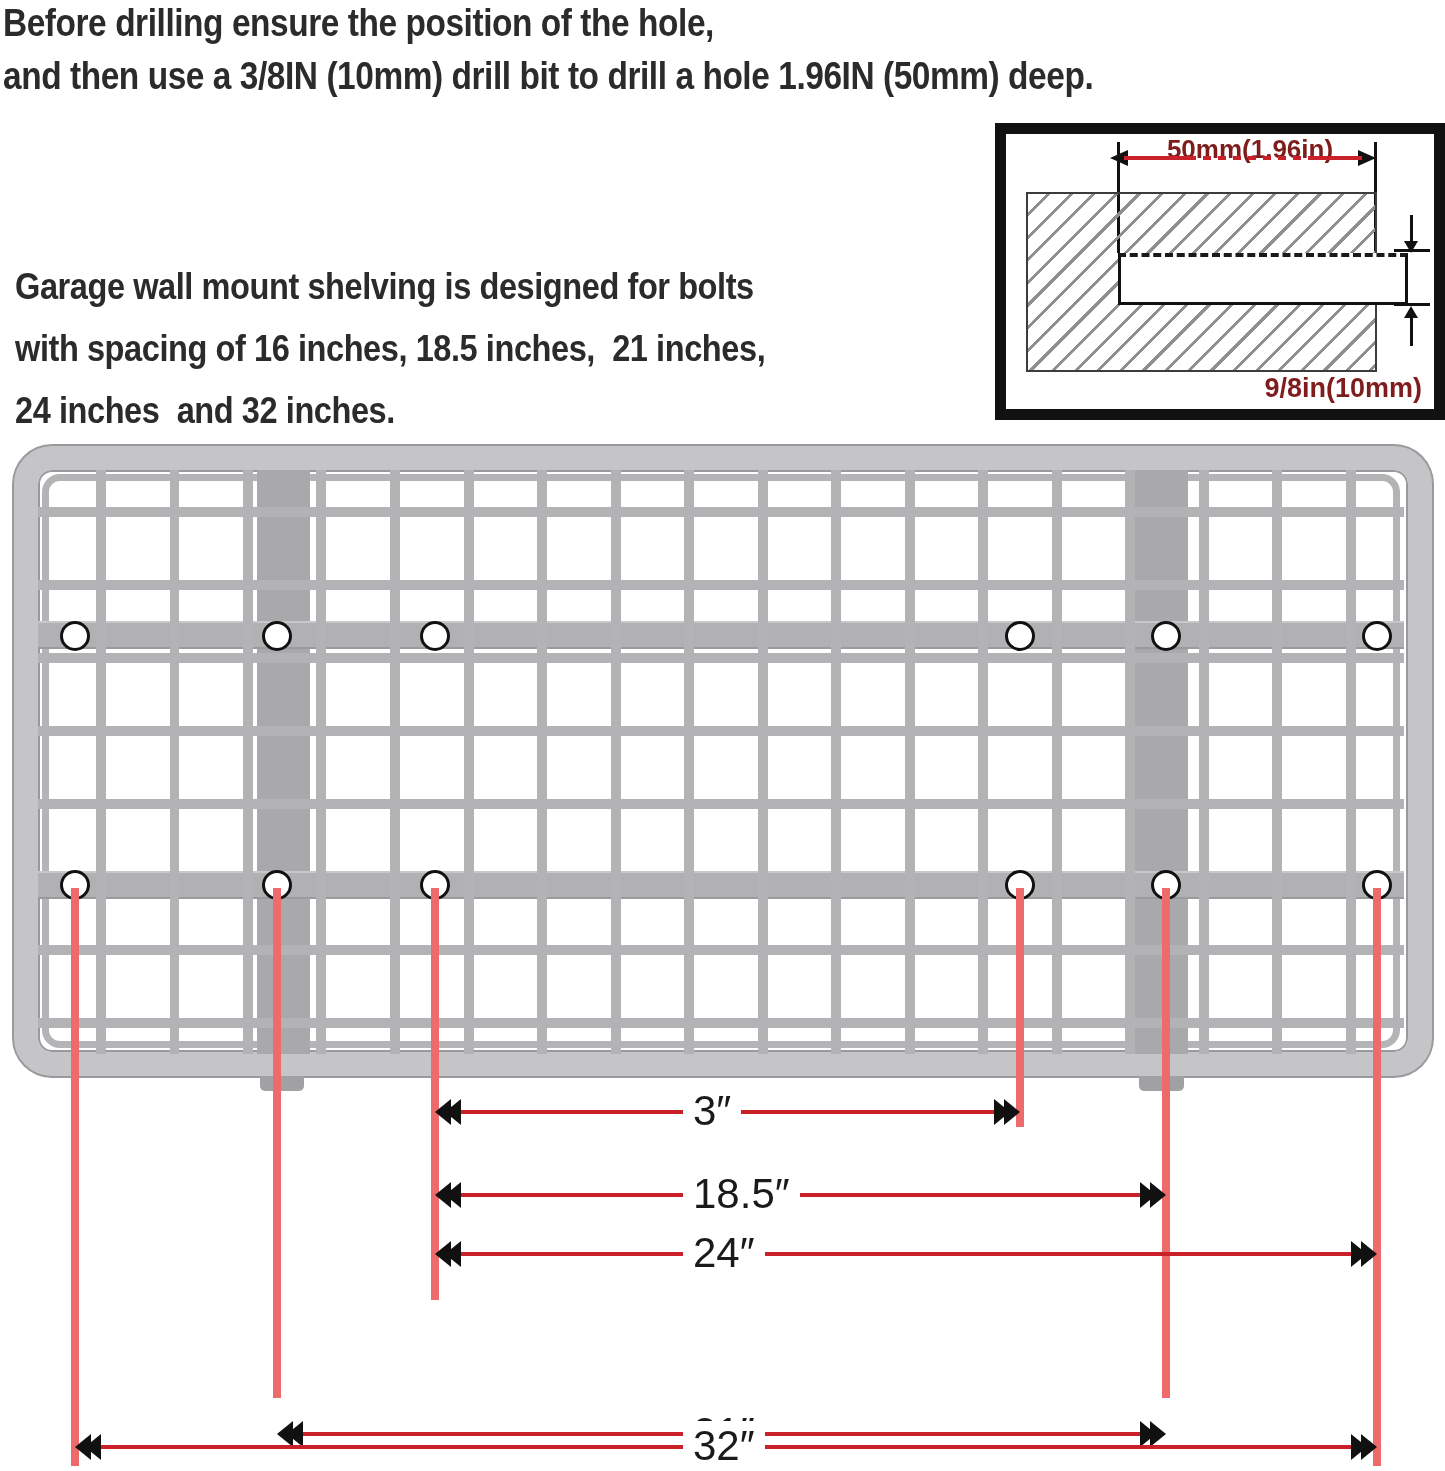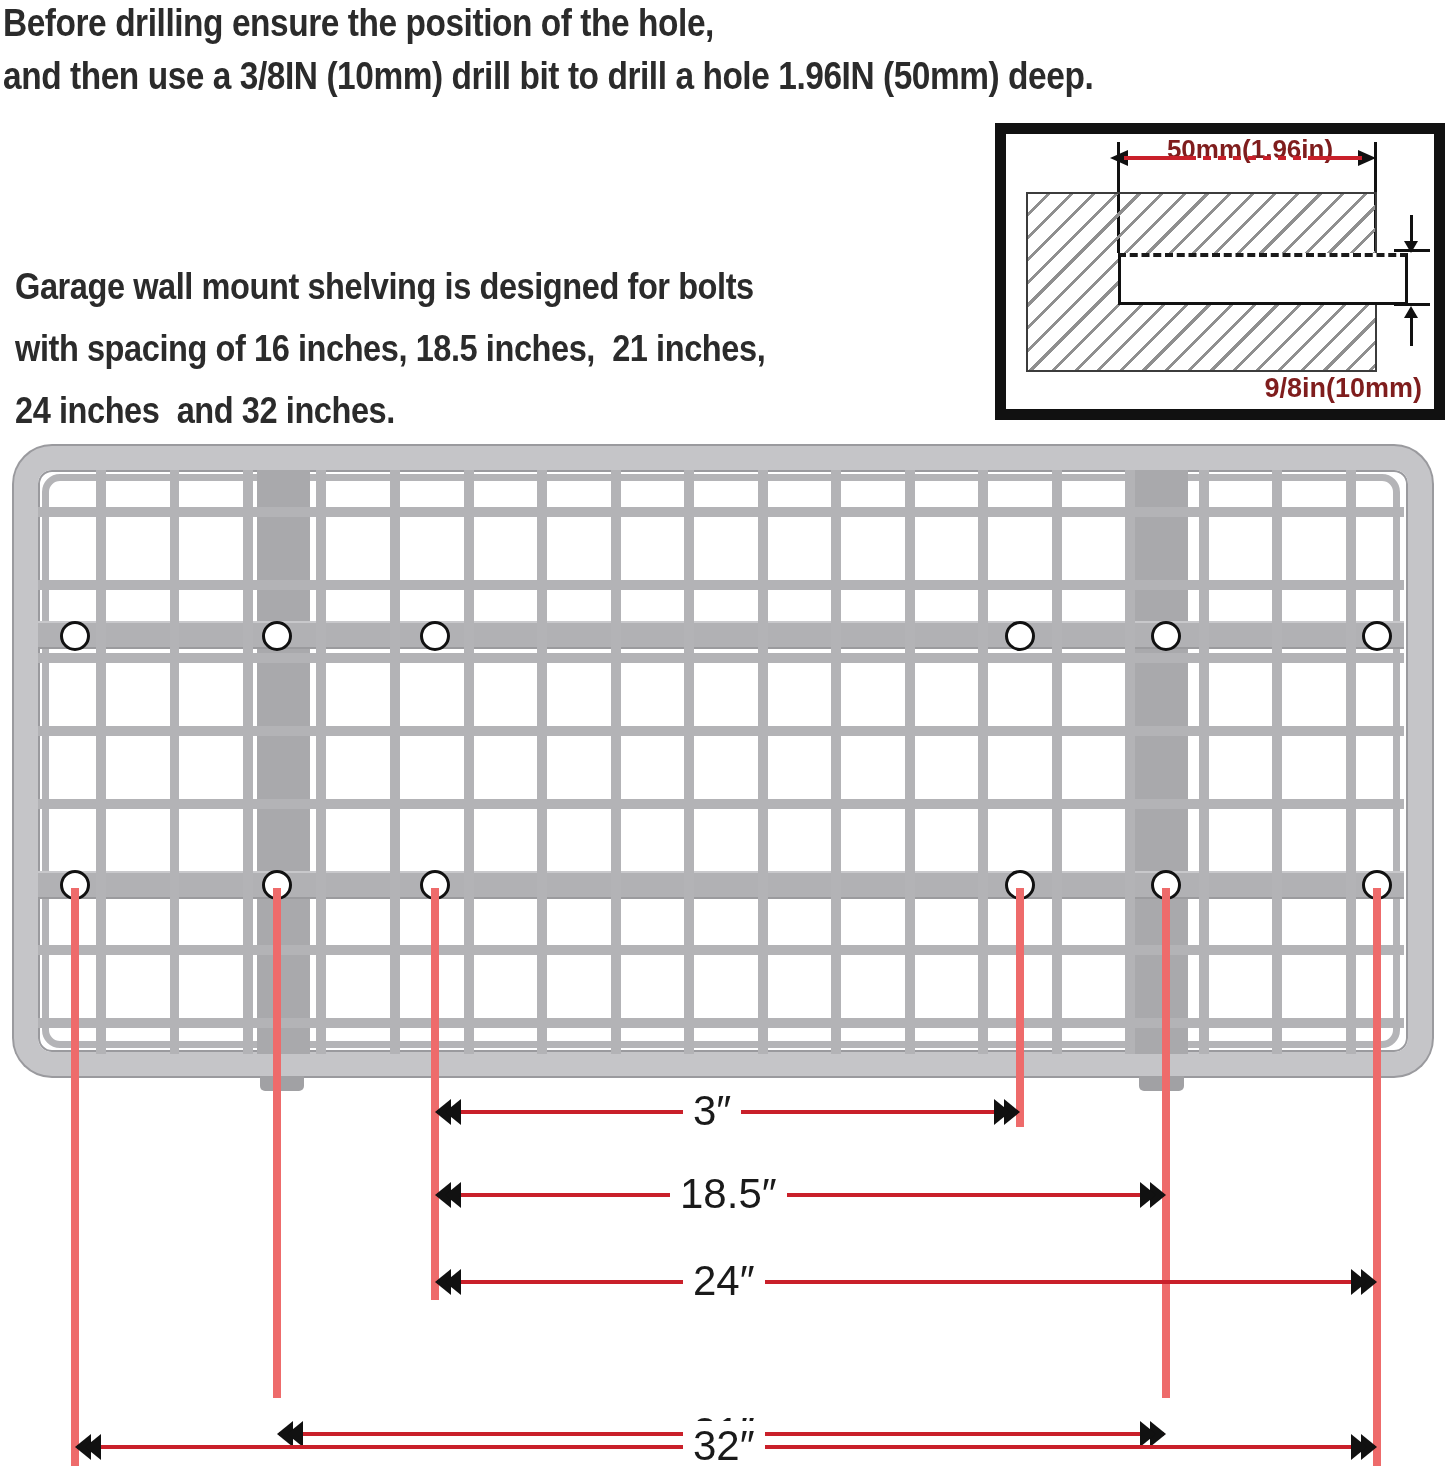--- a/index.html
+++ b/index.html
@@ -134,23 +134,23 @@
       <div class="abs dim-row" style="left: 435px; top: 1086px; width: 585px;">
         <div class="dim-line"></div>
         <div class="chev chev-l" style="left: 0px;"></div>
         <div class="chev chev-r" style="right: 0px;"></div>
         <div class="dim-label" style="left: 248px;">3″</div>
       </div>
       <div class="abs dim-row" style="left: 435px; top: 1169px; width: 731px;">
         <div class="dim-line"></div>
         <div class="chev chev-l" style="left: 0px;"></div>
         <div class="chev chev-r" style="right: 0px;"></div>
-        <div class="dim-label" style="left: 235px;">18.5″</div>
+        <div class="dim-label" style="left: 248px;">18.5″</div>
       </div>
-      <div class="abs dim-row" style="left: 435px; top: 1256px; width: 942px;">
+      <div class="abs dim-row" style="left: 435px; top: 1228px; width: 942px;">
         <div class="dim-line"></div>
         <div class="chev chev-l" style="left: 0px;"></div>
         <div class="chev chev-r" style="right: 0px;"></div>
         <div class="dim-label" style="left: 248px;">24″</div>
       </div>
       <div class="abs dim-row" style="left: 277px; top: 1408px; width: 889px;">
         <div class="dim-line"></div>
         <div class="chev chev-l" style="left: 0px;"></div>
         <div class="chev chev-r" style="right: 0px;"></div>
         <div class="dim-label" style="left: 406px;">21″</div>

